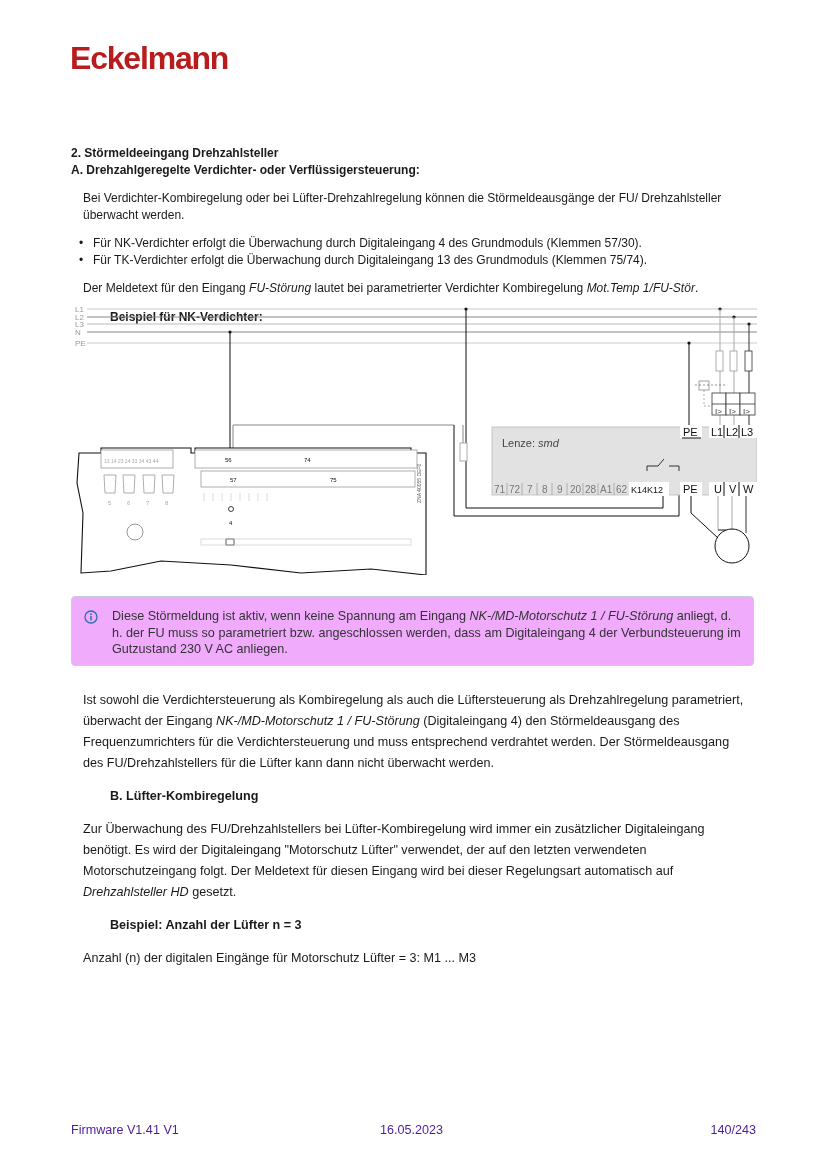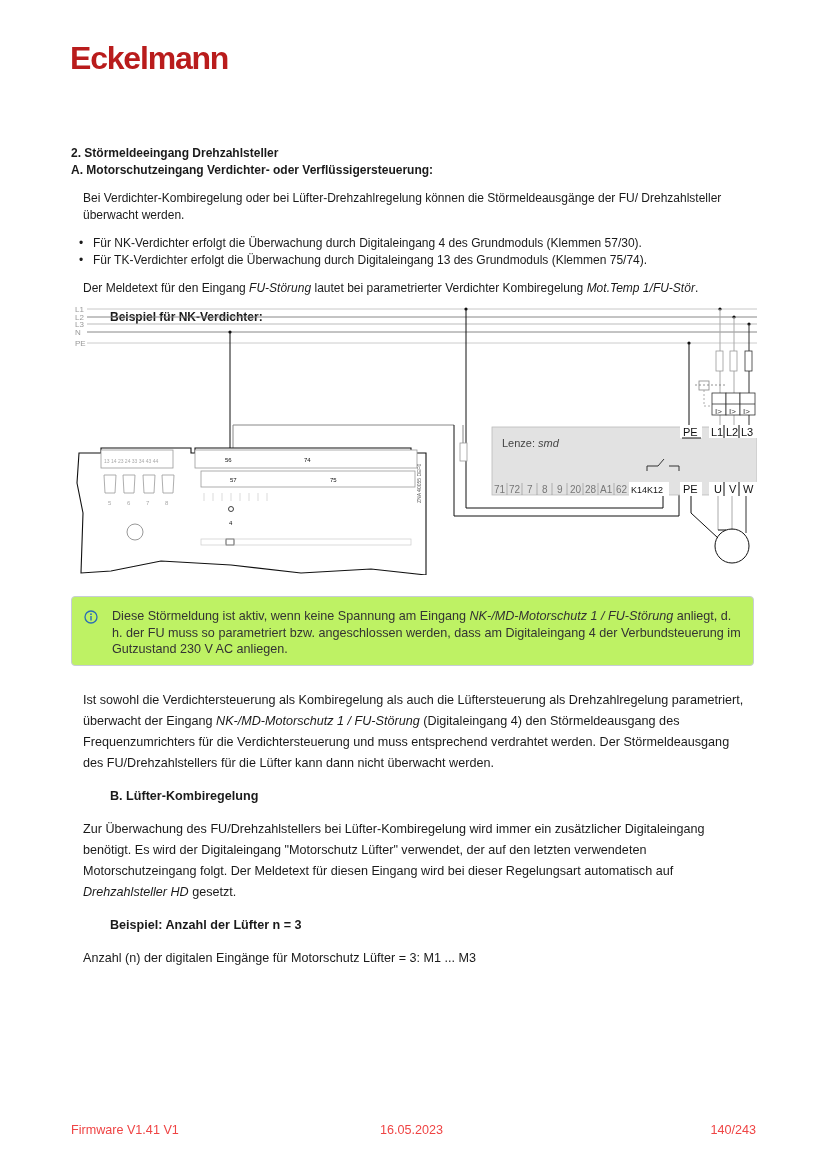--- a/index.html
+++ b/index.html
@@ -10,34 +10,34 @@
   .content { position: absolute; left: 71px; top: 145px; width: 686px; font-size: 12px; line-height: 16.5px; }
   .h { font-weight: bold; margin: 0; }
   p { margin: 12px; }
   .mt6 { margin-top: 6px; padding-left: 39px; }
   ul { margin: 5px 0 5px 0; padding-left: 14px; list-style: none; }
   ul li { position: relative; padding-left: 8px; }
   ul li::before { content: "•"; position: absolute; left: -6px; top: 0; }
   em { }
   .diagram { position: absolute; left: 71px; top: 303px; width: 686px; height: 272px; }
   .note { position: absolute; left: 71px; top: 596px; width: 683px; height: 70px; border: 1.5px solid #c7cdd6;
-          border-radius: 4px; box-sizing: border-box; background: #bef264; }
+          border-radius: 4px; box-sizing: border-box; background: #f0abfc; }
   .note .icon { position: absolute; left: 12px; top: 13px; width: 14px; height: 14px; }
   .note .txt { position: absolute; left: 40px; top: 11px; right: 10px; font-size: 12.6px; line-height: 16.5px; color: #333; }
   .content2 { position: absolute; left: 71px; top: 678px; width: 686px; font-size: 12.6px; line-height: 21px; }
-  .footer { position: absolute; top: 1123px; font-size: 12.6px; color: #ef4444; }
+  .footer { position: absolute; top: 1123px; font-size: 12.6px; color: #4c1d95; }
 </style>
 </head>
 <body>
 
 <div class="logo">Eckelmann</div>
 
 <div class="content">
   <p class="h">2. Störmeldeeingang Drehzahlsteller</p>
-  <p class="h">A. Motorschutzeingang Verdichter- oder Verflüssigersteuerung:</p>
+  <p class="h">A. Drehzahlgeregelte Verdichter- oder Verflüssigersteuerung:</p>
   <p style="width:660px">Bei Verdichter-Kombiregelung oder bei Lüfter-Drehzahlregelung können die Störmeldeausgänge der FU/ Drehzahlsteller überwacht werden.</p>
   <ul>
     <li>Für NK-Verdichter erfolgt die Überwachung durch Digitaleingang 4 des Grundmoduls (Klemmen 57/30).</li>
     <li>Für TK-Verdichter erfolgt die Überwachung durch Digitaleingang 13 des Grundmoduls (Klemmen 75/74).</li>
   </ul>
   <p><span>Der Meldetext für den Eingang </span><em>FU-Störung</em><span> lautet bei parametrierter Verdichter Kombiregelung </span><em>Mot.Temp 1/FU-Stör</em><span>.</span></p>
   <p class="h mt6">Beispiel für NK-Verdichter:</p>
 </div>
 
 <svg class="diagram" viewBox="0 0 686 272" xmlns="http://www.w3.org/2000/svg" font-family="Liberation Sans, sans-serif">

